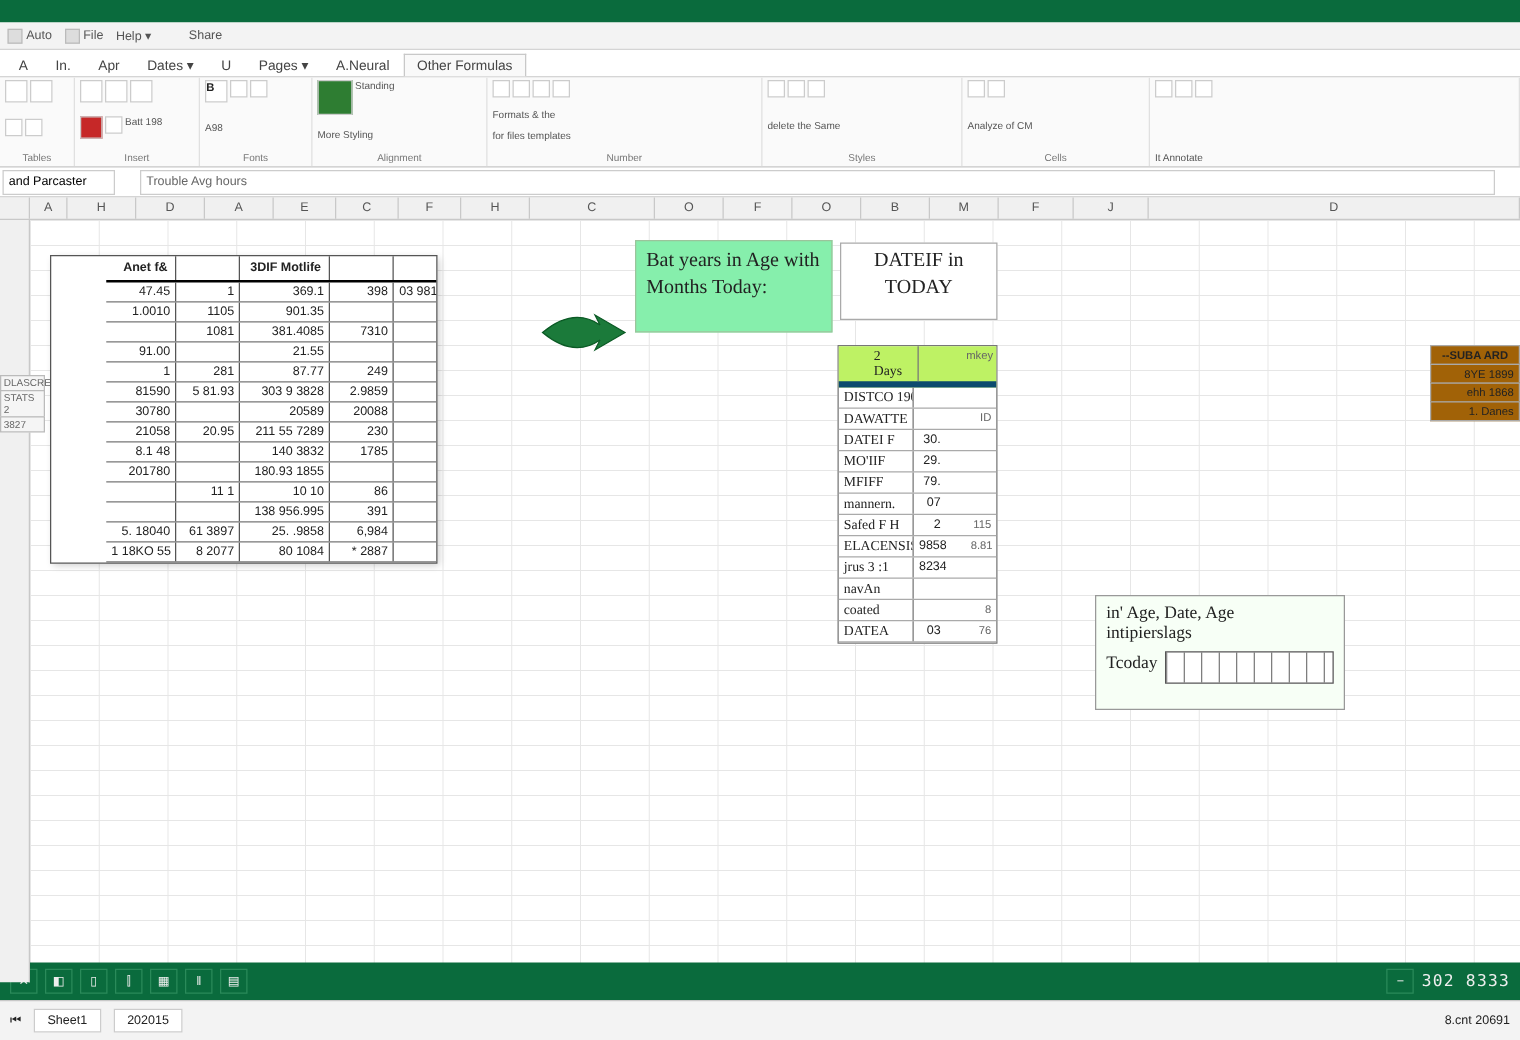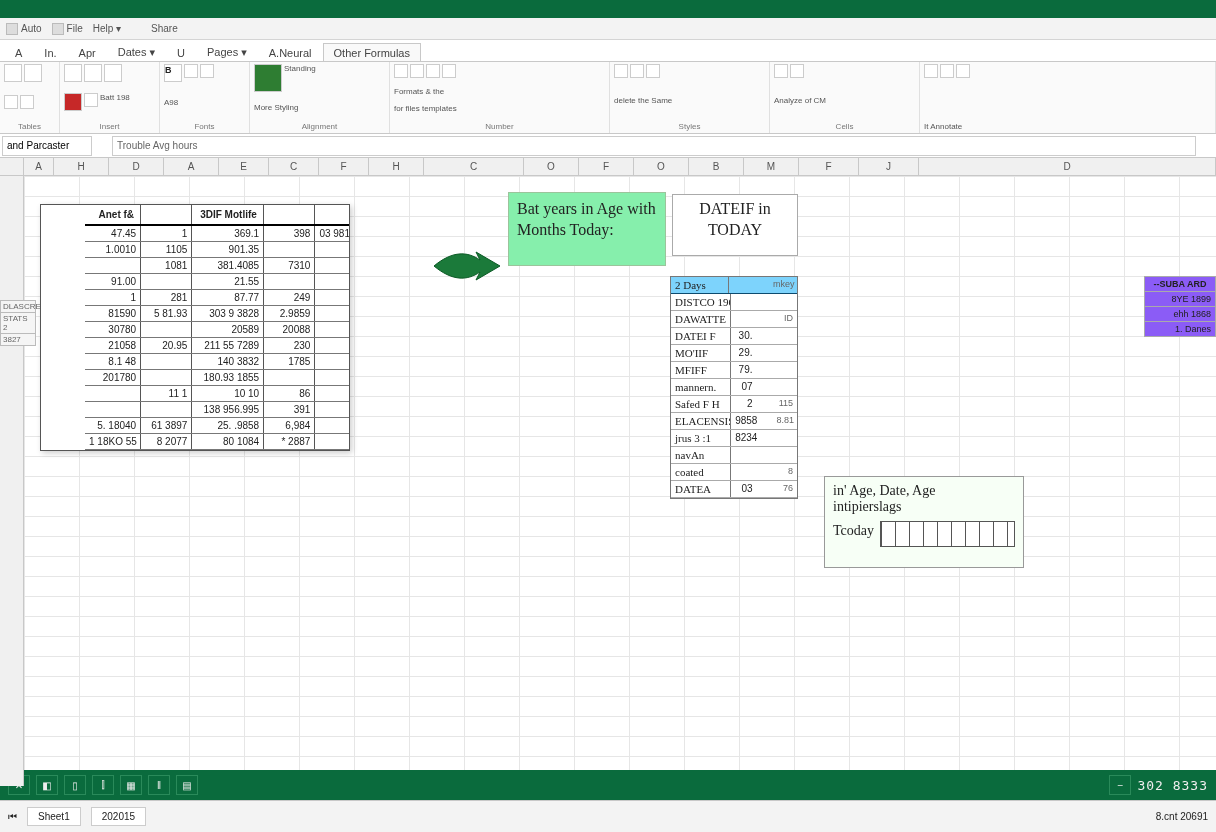--- a/index.html
+++ b/index.html
@@ -58,36 +58,36 @@
   .tbl1 .c5 { width: 40px; text-align: right; border-left: 1px solid #555; }
 
   .callout1 { left: 508px; top: 16px; width: 158px; height: 74px; border: 1px solid #9bc49b; background: #86efac; font-family: Georgia, serif; font-size: 16px; padding: 6px 8px; line-height: 1.3; }
 
   .arrow1 { position: absolute; left: 432px; top: 70px; z-index: 6; }
   .arrow1 svg { width: 72px; height: 40px; }
 
   .callout2 { left: 672px; top: 18px; width: 126px; height: 62px; border: 1px solid #aaa; background: #fff; font-family: Georgia, serif; font-size: 16px; text-align: center; padding: 4px; line-height: 1.3; }
 
   .tbl2 { left: 670px; top: 100px; width: 128px; border: 1px solid #777; font-size: 10px; }
-  .tbl2 .thead { display: flex; background: #7dd3fc; border-bottom: 1px solid #0c4a6e; font-size: 9px; }
+  .tbl2 .thead { display: flex; background: #bef264; border-bottom: 5px solid #0c4a6e; font-size: 9px; padding-left: 24px; }
   .tbl2 .thead > div { padding: 2px 4px; }
   .tbl2 .tr { display: flex; border-bottom: 1px solid #aaa; }
   .tbl2 .tr > div { padding: 2px 4px; white-space: nowrap; overflow: hidden; }
   .tbl2 .ca { width: 70px; font-family: Georgia, serif; font-size: 11px; }
   .tbl2 .cb { width: 30px; text-align: right; border-left: 1px solid #777; font-size: 10px; }
   .tbl2 .cc { width: 28px; text-align: right; font-size: 9px; color: #666; margin-left: 16px; }
 
-  .callout3 { left: 824px; top: 300px; width: 200px; height: 92px; border: 1px solid #999; background: #f7fff6; padding: 6px 8px; font-family: Georgia, serif; font-size: 14px; }
+  .callout3 { left: 876px; top: 300px; width: 200px; height: 92px; border: 1px solid #999; background: #f7fff6; padding: 6px 8px; font-family: Georgia, serif; font-size: 14px; }
   .callout3 .ruler { margin-top: 6px; height: 26px; border: 1px solid #555; position: relative; background: #fff; }
   .callout3 .ruler::before { content: ""; position: absolute; inset: 0;
     background-image: linear-gradient(to right, #555 1px, transparent 1px);
     background-size: 14px 100%; }
 
   .sidecells { right: 0; top: 100px; width: 72px; font-size: 9px; }
-  .sidecells .sc { border: 1px solid #aaa; padding: 2px 4px; margin-bottom: -1px; text-align: right; background: #8b5cf6; }
+  .sidecells .sc { border: 1px solid #aaa; padding: 2px 4px; margin-bottom: -1px; text-align: right; background: #a16207; }
   .sidecells .sc.hd { font-weight: bold; text-align: center; }
 
   .leftcells { left: 0; top: 124px; width: 36px; font-size: 8px; z-index: 3; }
   .leftcells .lc { border: 1px solid #bbb; padding: 1px 2px; margin-bottom: -1px; background: #f5f5f5; color: #666; }
 
   .statusbar { position: absolute; left: 0; right: 0; bottom: 32px; height: 30px; background: #0a6b3d; color: #eee; display: flex; align-items: center; padding: 0 8px; font-size: 10px; }
   .statusbar .sbtn { width: 22px; height: 20px; border: 1px solid #2a8a5a; margin-right: 6px; display: flex; align-items: center; justify-content: center; cursor: pointer; }
   .statusbar .spacer { flex: 1; }
   .statusbar .ztxt { font-family: "Consolas", monospace; font-size: 13px; letter-spacing: 1px; }
 

